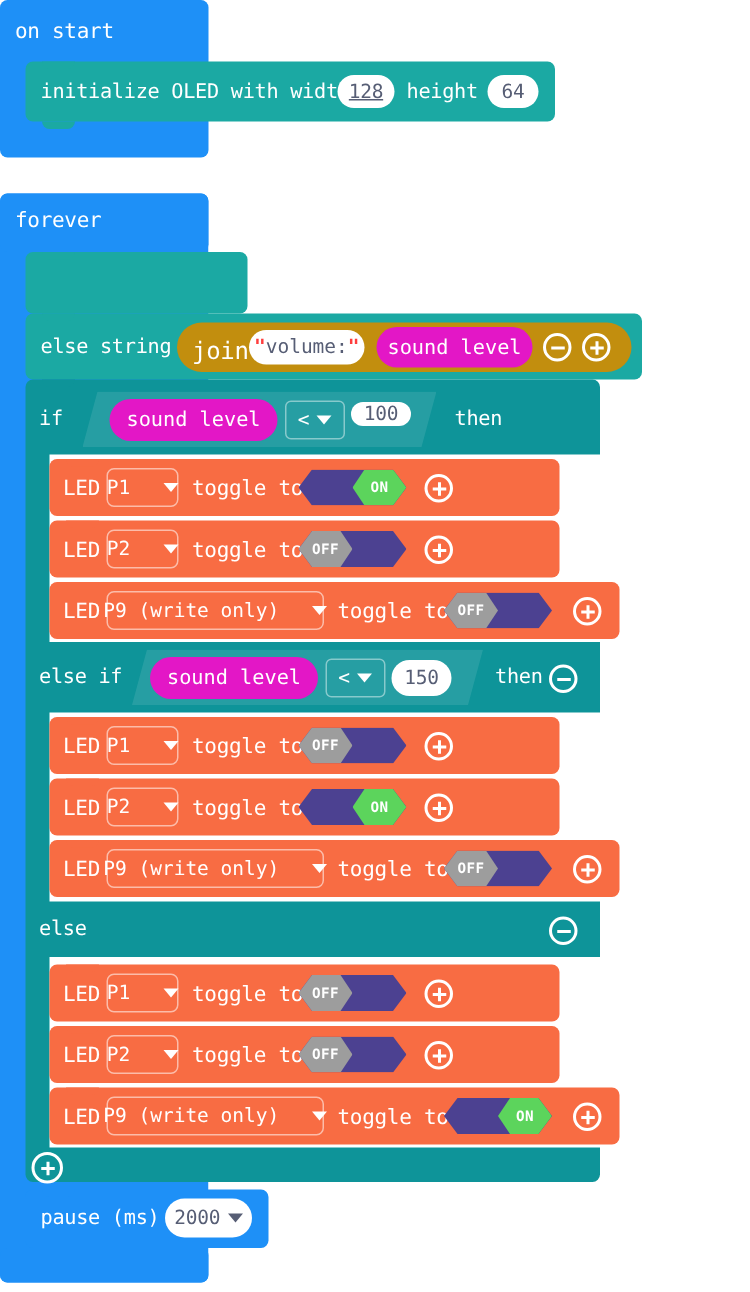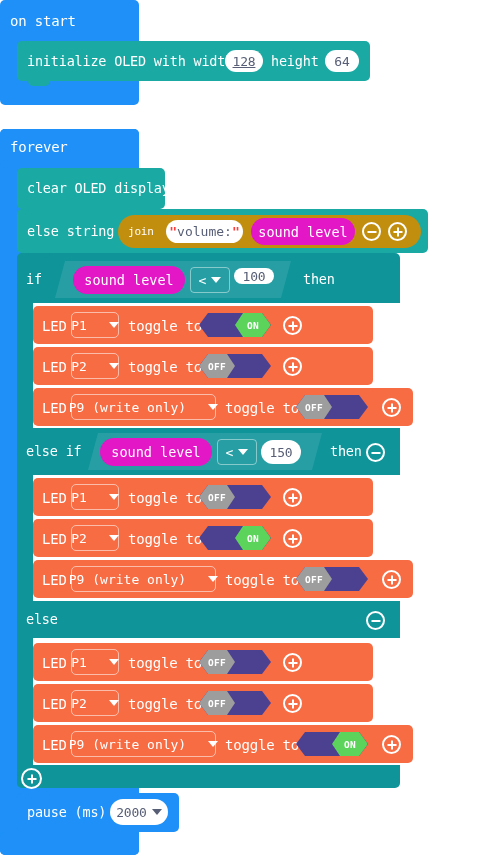--- a/index.html
+++ b/index.html
@@ -223,28 +223,27 @@
   </div>
 
   <div class="blk loop-blk" style="left:0px; top:129px; width:139px; height:726px;"></div>
 
   <div style="position:absolute; left:139px; top:129px; width:361px; height:726px; background:#ffffff;"></div>
   <div class="blk loop-blk" style="left:0px; top:129px; width:139px; height:39px;"></div>
   <div class="lbl" style="left:10px; top:140px; font-size:14px;">forever</div>
 
   <div class="blk oled-blk" style="left:17px; top:168px; width:148px; height:41px;"></div>
   <div class="notch" style="left:28px; top:168px; background:#1ba9a3;"></div>
-  <div class="lbl" style="left:27px; top:182px;">clear OLED display</div>
 
   <div class="blk oled-blk" style="left:17px; top:209px; width:411px; height:44px;"></div>
   <div class="notch" style="left:28px; top:209px; background:#1ba9a3;"></div>
   <div class="lbl" style="left:27px; top:225px;">else string</div>
 
   <div class="joinblk" style="left:118px; top:215px; width:303px; height:33px;"></div>
-  <div class="lbl" style="left:128px; top:226px; font-size:11px;">join</div>
+  <div class="lbl" style="left:128px; top:226px; font-size:16px;">join</div>
   <div class="strfield" style="left:166px; top:220px; width:77px; height:23px;">
     <span class="q">"</span>
       <span>volume:</span>
       <span class="q">"</span>
   </div>
   <div class="varblk" style="left:251px; top:218px; width:104px; height:27px;">
     <span>sound level</span>
   </div>
   <div class="mut" style="left:362px; top:222px; width:19px; height:19px;"></div>
   <div class="mut plus" style="left:388px; top:222px; width:19px; height:19px;"></div>

